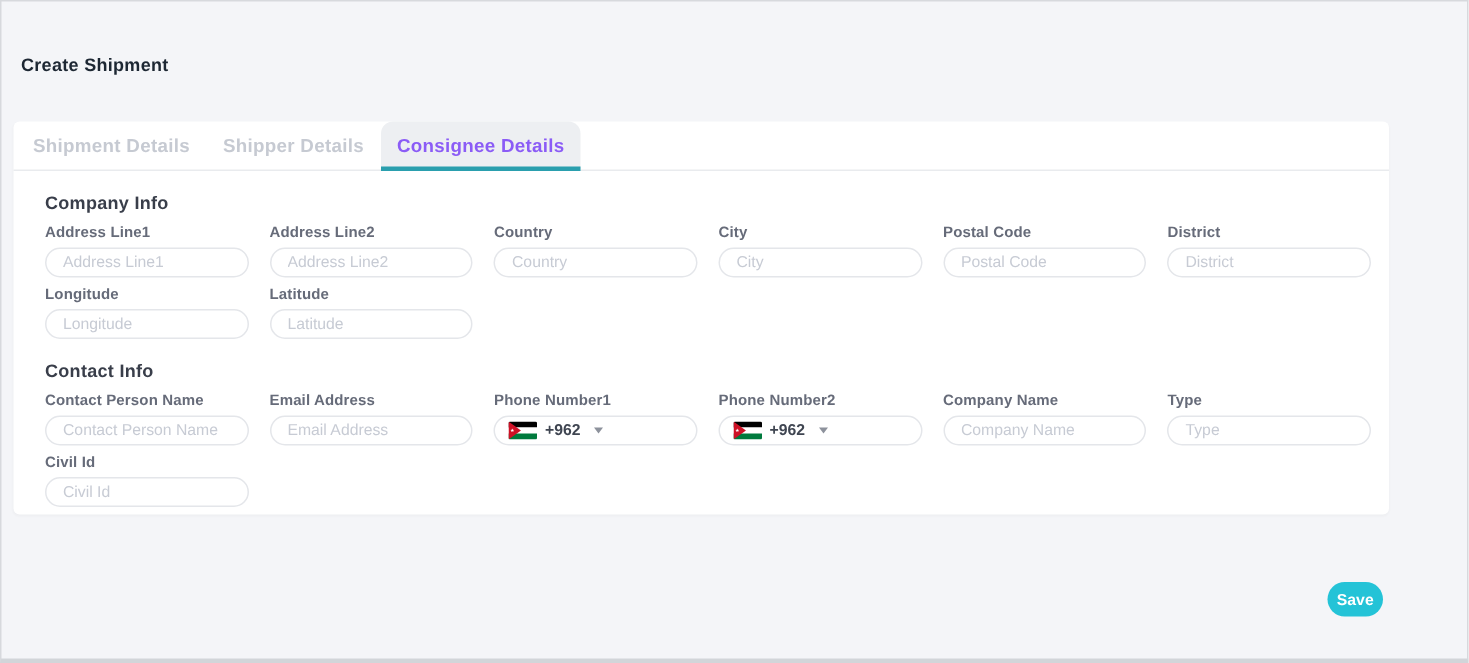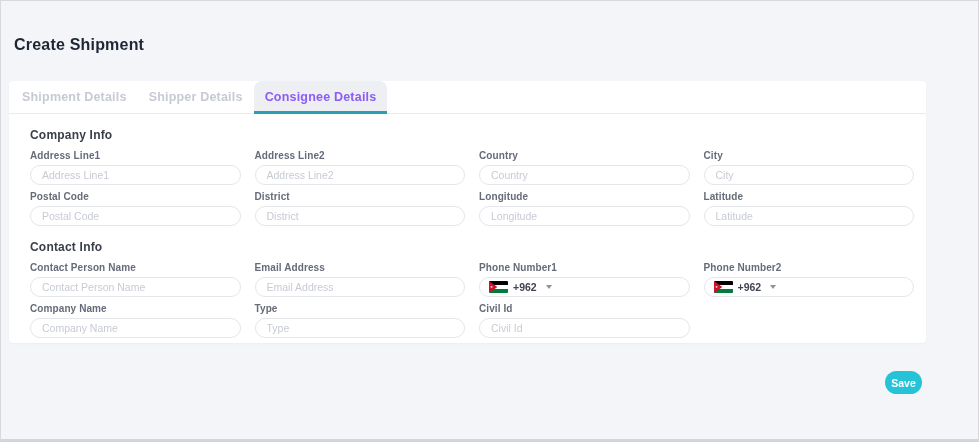--- a/index.html
+++ b/index.html
@@ -12,21 +12,21 @@
     background: #f4f5f8;
     border: 1px solid #d7d9dd;
     border-bottom: 3px solid #d2d5d9;
     overflow: hidden;
   }
 
   .page-title {
     position: absolute;
     left: 13px;
     top: 35px;
-    font-size: 16px;
+    font-size: 12px;
     font-weight: 600;
     color: #1d2733;
     letter-spacing: 0.2px;
   }
 
   .card {
     position: absolute;
     left: 8px;
     top: 80px;
     width: 917px;
@@ -71,21 +71,21 @@
   .section-heading {
     font-size: 12px;
     font-weight: 700;
     color: #393e4a;
     margin: 14px 0 8px 8px;
     letter-spacing: 0.2px;
   }
 
   .fields-grid {
     display: grid;
-    grid-template-columns: repeat(4, 1fr);
+    grid-template-columns: repeat(6, 1fr);
     column-gap: 14px;
     row-gap: 6px;
     padding-left: 8px;
   }
 
   .field-label {
     display: block;
     font-size: 10px;
     font-weight: 600;
     color: #666b79;
@@ -130,21 +130,21 @@
     width: 0; height: 0;
     border-left: 3.5px solid transparent;
     border-right: 3.5px solid transparent;
     border-top: 4px solid #8d929c;
     margin-left: 4px;
   }
 
   .save-button {
     position: absolute;
     left: 884px;
-    top: 370px;
+    top: 387px;
     width: 37px;
     height: 23px;
     border: none;
     border-radius: 12px;
     background: #24c3d7;
     color: #ffffff;
     font-size: 10.5px;
     font-weight: 600;
     font-family: "Liberation Sans", sans-serif;
     cursor: pointer;

